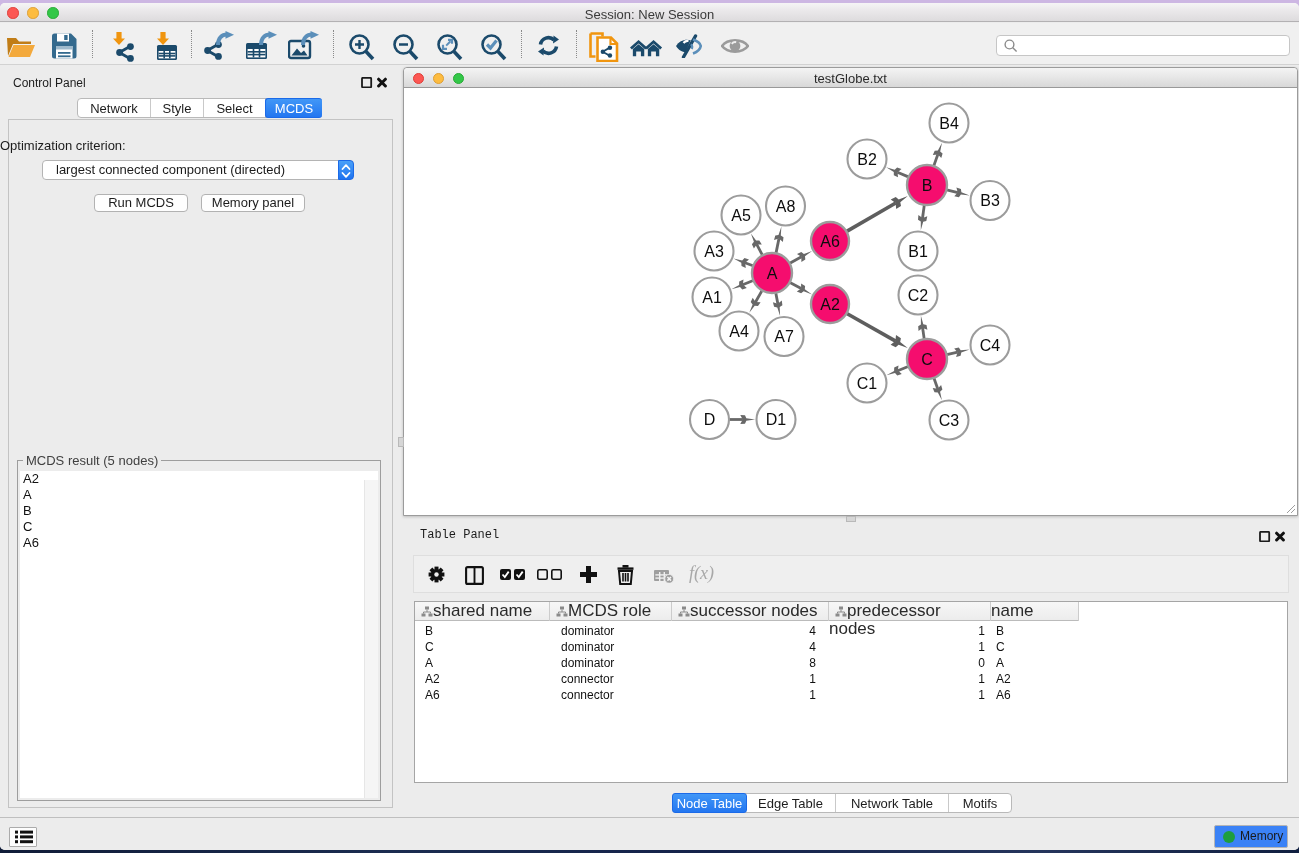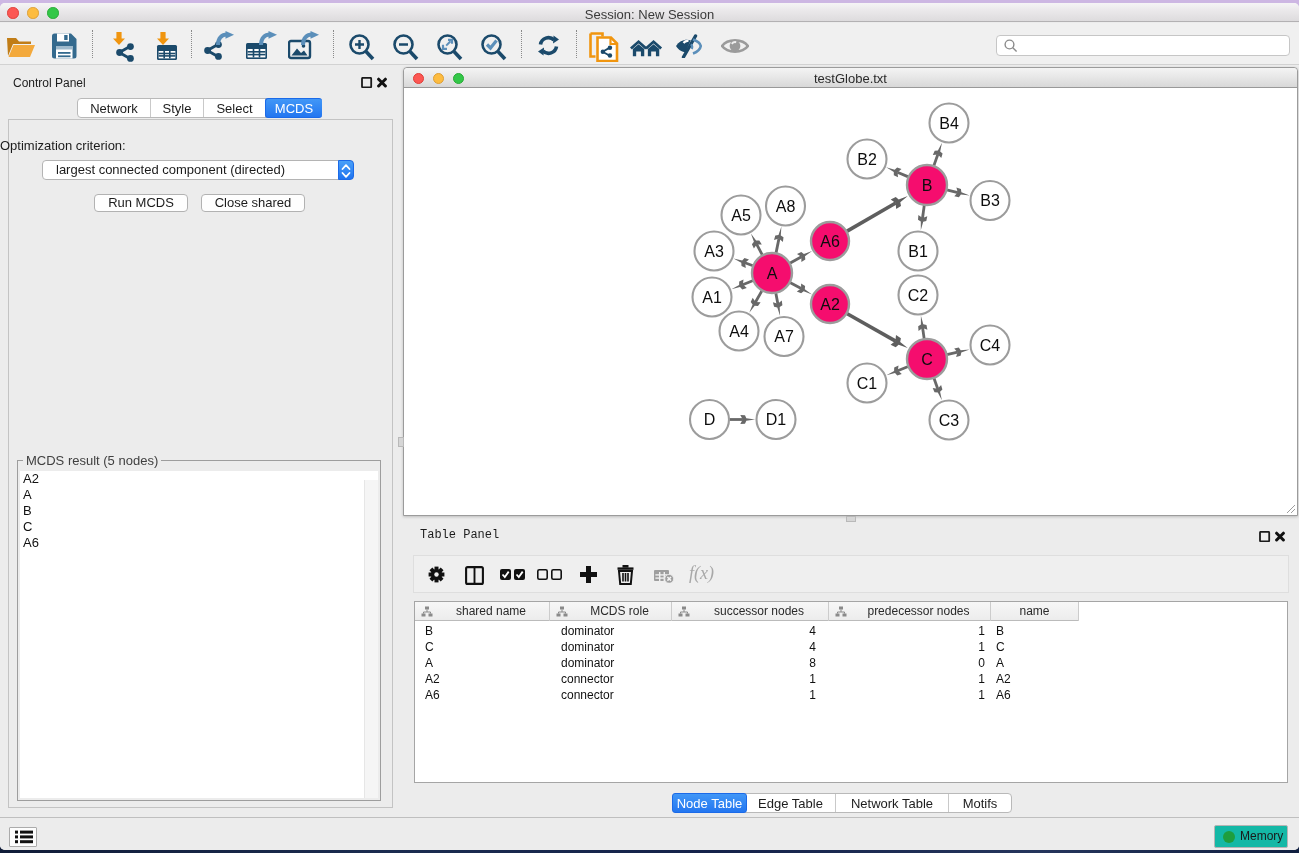--- a/index.html
+++ b/index.html
@@ -22,21 +22,21 @@
   background:#f0f0f0; border-bottom:1px solid #d2d2d2; }
 .tbsep { position:absolute; top:7px; height:28px; width:0;
   border-left:1px dotted #8a8a8a; }
 #searchbox { position:absolute; left:996px; top:12px; width:294px; height:21px;
   background:#fff; border:1px solid #c6c6c6; border-radius:4px; }
 #statusbar { position:absolute; left:0; bottom:0; width:100%; height:33px;
   background:#ececec; border-top:1px solid #bfbfbf; }
 #lstbtn { position:absolute; left:9px; top:9px; width:28px; height:20px;
   background:#fdfdfd; border:1px solid #ababab; border-radius:1px; }
 #membtn { position:absolute; right:11px; top:7px; width:74px; height:23px;
-  background:#14b8a6; border:1px solid #b5b5b5; border-radius:2px;
+  background:#3b82f6; border:1px solid #b5b5b5; border-radius:2px;
   font-size:12px; color:#1a1a1a; text-align:left; line-height:21px; padding-left:25px; }
 #membtn .dot { position:absolute; left:8px; top:5px; width:12px; height:12px;
   border-radius:50%; background:#1e9e3e; }
 #cpanel { position:absolute; left:0; top:62px; width:394px; bottom:33px; background:#ececec;padding-left:23px; }
 #cpanel .ptitle { position:absolute; left:13px; top:11px; font-size:12px; color:#1c1c1c; }
 .wbtns { position:absolute; top:12px; } .wbtns svg { display:block; }
 .tabgrp { position:absolute; display:flex; height:20px; border-radius:4px;
   background:#ffffff; border:1px solid #b9b9b9; white-space:nowrap; }
 .tabgrp .tab { font-size:13px; color:#1d1d1d; text-align:center; line-height:19px;
   border-right:1px solid #c9c9c9; }
@@ -84,21 +84,21 @@
 #netcanvas { position:absolute; left:0; top:21px; width:893px; height:426px; background:#fff; }
 #tpanel { position:absolute; left:403px; top:519px; width:896px; bottom:33px; background:#ececec; }
 #tpanel .ptitle { position:absolute; left:17px; top:6px; font-size:12px; color:#1c1c1c;font-family:Liberation Mono, monospace; }
 #ttoolbar { position:absolute; left:10px; top:33px; width:876px; height:38px;
   background:#efefef; border:1px solid #dedede; }
 #ttable { position:absolute; left:11px; top:79px; width:874px; height:182px;
   background:#fff; border:1px solid #a5a5a5; }
 #thead { position:absolute; left:0; top:0; width:664px; height:19px;
   background:linear-gradient(180deg,#f7f7f7,#ececec); border-bottom:1px solid #bbbbbb; }
 #thead .hc { position:absolute; top:0; height:19px; border-right:1px solid #cccccc;
-  font-size:12px; color:#2a2a2a; text-align:center; line-height:18px; }
+  font-size:17px; color:#2a2a2a; line-height:18px; }
 .trow { position:absolute; left:0; width:872px; height:16px; font-size:12px; color:#111; }
 .trow span { position:absolute; line-height:16px; }
 #ttabs { left:269px; top:271px; }
 #ttabs .tab:nth-child(1){ width:75px; } #ttabs .tab:nth-child(2){ width:90px; } #ttabs .tab:nth-child(3){ width:113px; } #ttabs .tab:nth-child(4){ width:62px; }
 </style></head><body>
 <div id="desk-bottom"></div>
 <div id="appwin">
   <div id="titlebar">
     <div class="tl t-red" style="left:7px"></div>
       <div class="tl t-yel" style="left:27px"></div>
@@ -268,21 +268,21 @@
       <div class="tab">Select</div>
         <div class="tab sel">MCDS</div>
     </div>
     <div id="cp-body"></div>
     <div id="optlabel">Optimization criterion:</div>
     <div id="combo">largest connected component (directed)<span class="spin"><svg width="14" height="18" viewBox="0 0 14 18" style="margin-top:1px">
             <path d="M3.5 7 L7 3.2 L10.5 7" fill="none" stroke="#fff" stroke-width="1.8" stroke-linecap="round" stroke-linejoin="round"></path>
             <path d="M3.5 11 L7 14.8 L10.5 11" fill="none" stroke="#fff" stroke-width="1.8" stroke-linecap="round" stroke-linejoin="round"></path>
           </svg></span></div>
     <div class="pbtn" id="btn-run">Run MCDS</div>
-    <div class="pbtn" id="btn-close">Close shared</div>
+    <div class="pbtn" id="btn-close">Memory panel</div>
     <div id="mcdsgrp">
       <div class="legend">MCDS result (5 nodes)</div>
       <div id="mcdslist">
         <div class="item">A2</div>
           <div class="item">A</div>
           <div class="item">B</div>
         <div class="item">C</div>
           <div class="item">A6</div>
         <div class="sbar"></div>
       </div>

